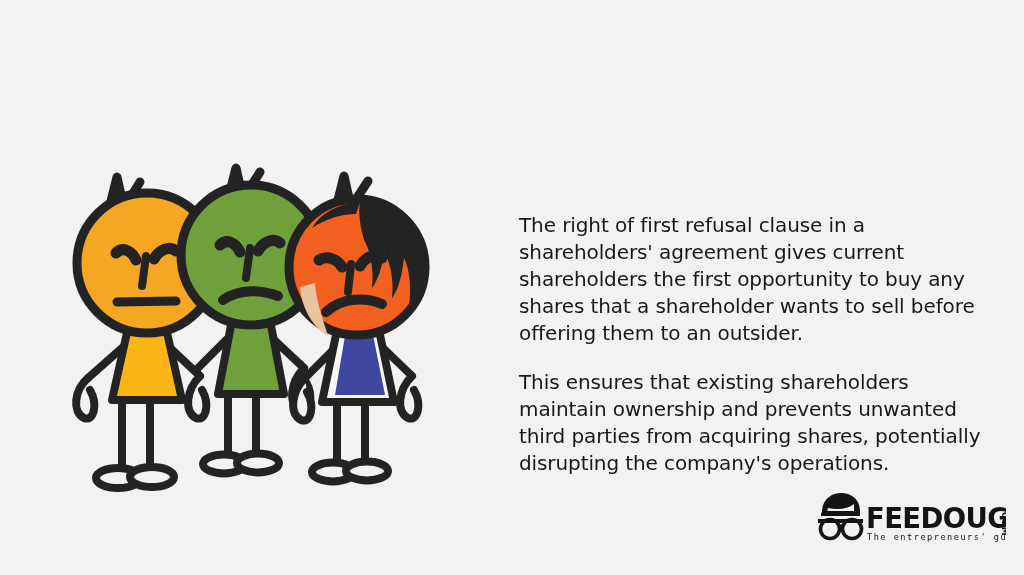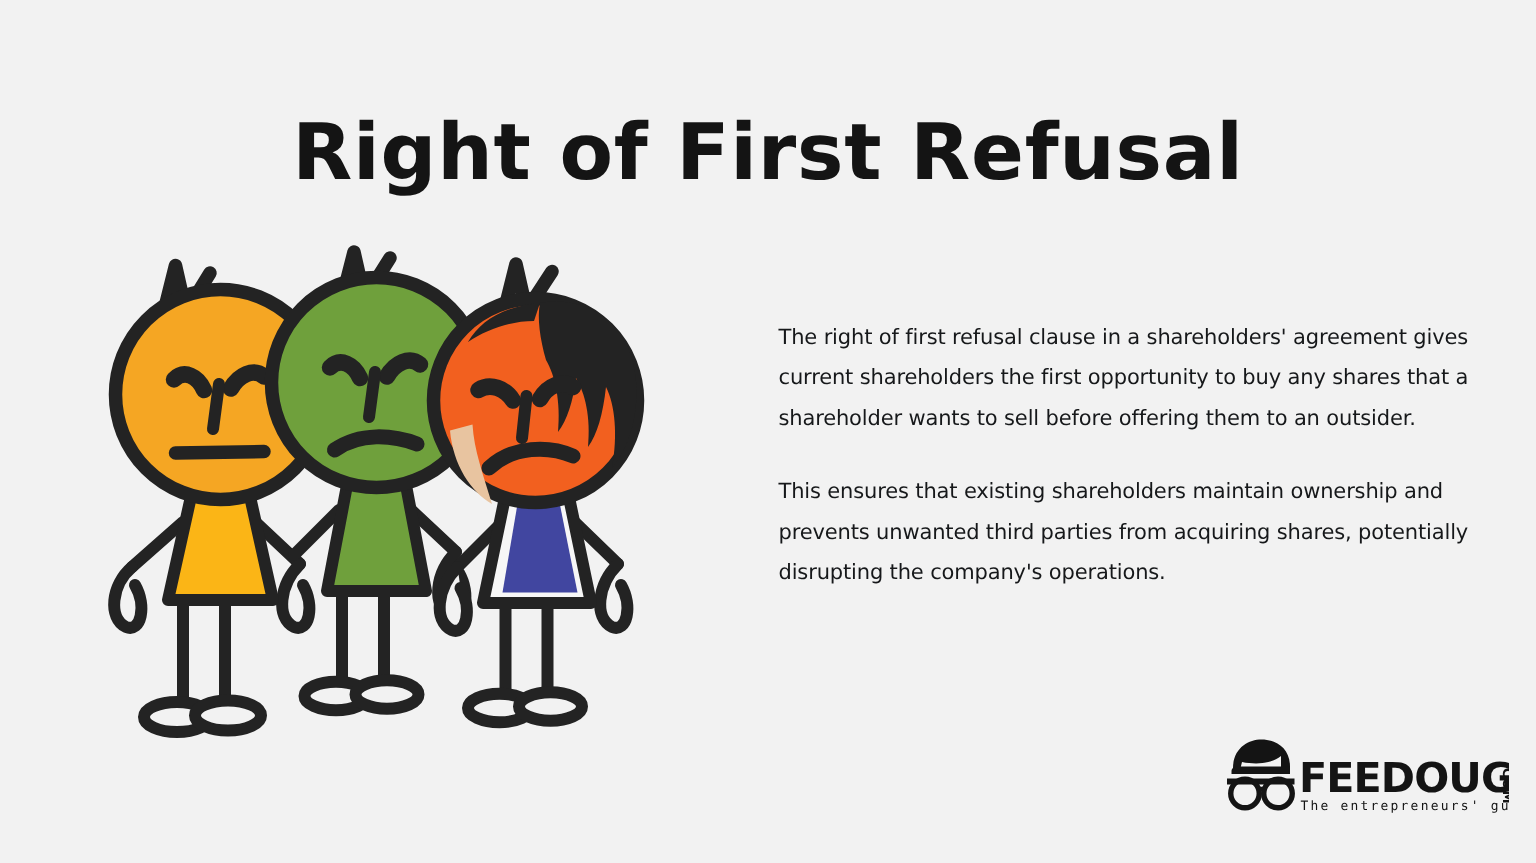--- a/index.html
+++ b/index.html
@@ -39,21 +39,21 @@
 
   
   #body-copy {
     position: absolute;
     left: 519px;
     top: 212px;
     width: 462px;
   }
   .paragraph {
     font-family: "DejaVu Sans", sans-serif;
-    font-size: 14px;
+    font-size: 20px;
     line-height: 27px;
     color: #16181a;
     margin: 0 0 22px 0;
     letter-spacing: -0.1px;
   }
   .paragraph:last-child { margin-bottom: 0; margin-top: 20px; }
 
   
   #illustration {
     position: absolute;
@@ -72,21 +72,20 @@
     width: 192px;
     height: 56px;
   }
   #logo svg { display: block; width: 100%; height: 100%; }
 </style>
 </head>
 <body>
 
 <div id="slide">
 
-  <h1 id="page-title">Right of First Refusal</h1>
 
   <div id="illustration">
     <svg viewBox="0 0 400 360" xmlns="http://www.w3.org/2000/svg">
       <g fill="none" stroke="#232323" stroke-width="8" stroke-linecap="round" stroke-linejoin="round">
 
         <g stroke="none">
 
           <path d="M47 67 L57 27 L64 58 L80 32" fill="none" stroke="#232323" stroke-width="9" stroke-linecap="round" stroke-linejoin="round"></path>
 
           <path d="M62 245 L62 322 M90 245 L90 322" fill="none" stroke="#232323" stroke-width="8" stroke-linecap="round"></path>

